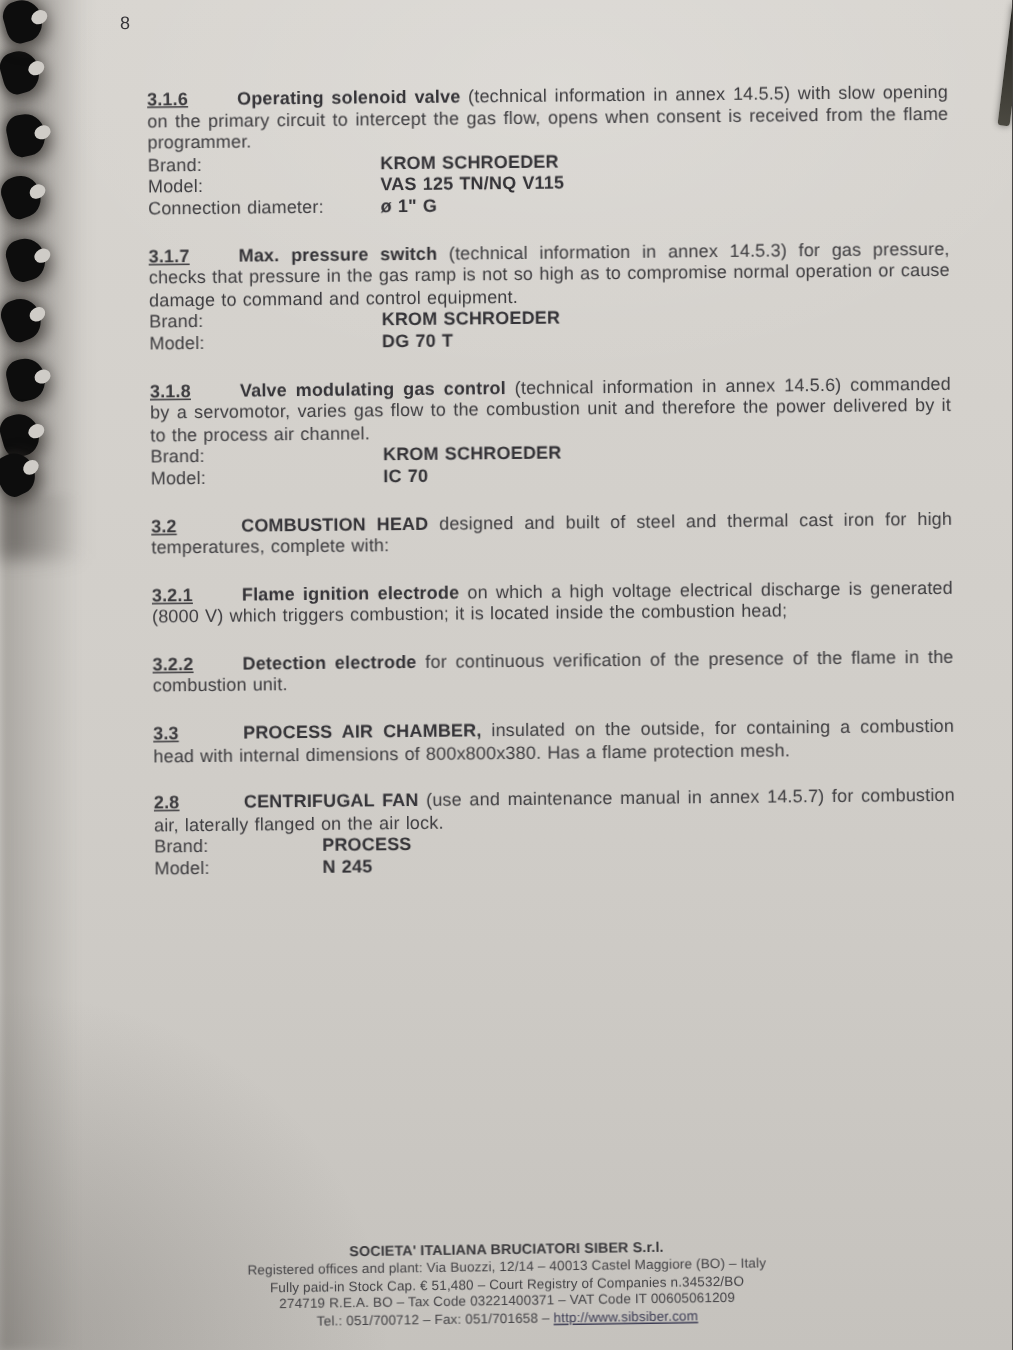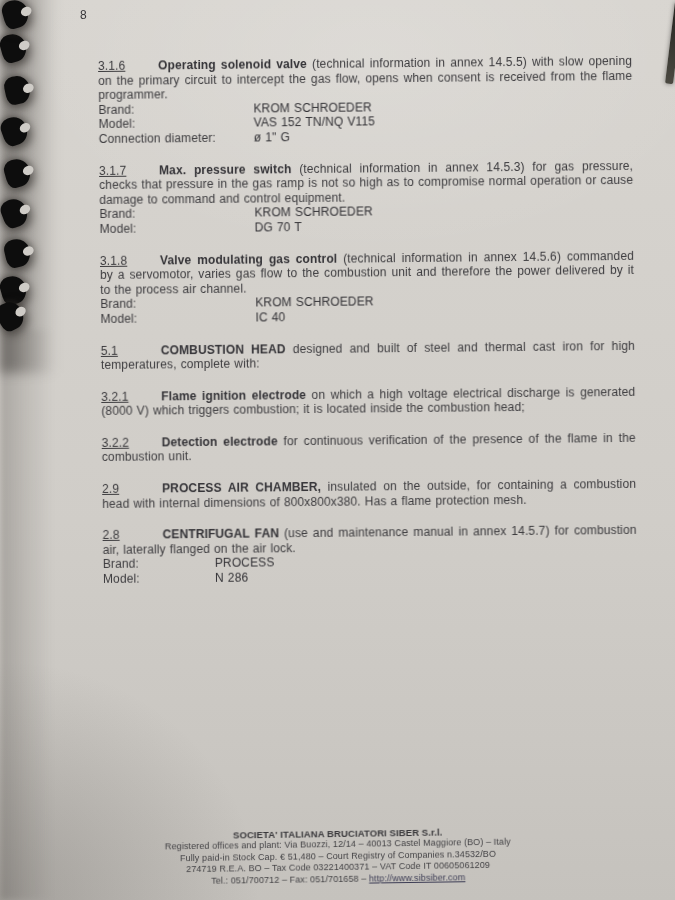--- a/index.html
+++ b/index.html
@@ -60,28 +60,28 @@
   }
   .content{
     position:absolute;left:98px;top:59px;width:534px;
     transform:rotate(-0.55deg);transform-origin:0 0;
     font-size:12px;line-height:14.6px;color:#3c3b3e;
     text-align:justify;letter-spacing:0.12px;word-spacing:0.6px;
     filter:blur(0.24px);
   }
   .section{margin:0 0 17px 0;}
   .para{margin:0;}
-  .numwrap{display:inline-block;width:60px;font-weight:normal;}
+  .numwrap{display:inline-block;width:60px;font-weight:bold;}
   .num{text-decoration:underline;}
   .title{font-weight:bold;color:#343337;}
   .specs{margin-top:0;}
   .spec-row{display:flex;text-align:left;}
   .spec-label{flex:0 0 auto;width:155px;}
   .specs.narrow .spec-label{width:112px;}
-  .spec-value{font-weight:normal;color:#343337;text-align:center;}
+  .spec-value{font-weight:bold;color:#343337;text-align:center;}
   .footer{
     position:absolute;left:68px;top:828px;width:540px;
     transform:rotate(-0.8deg);
     text-align:center;font-size:9px;line-height:11.4px;color:#434245;
     letter-spacing:0.1px;filter:blur(0.22px);
   }
   .f-company{font-weight:bold;font-size:9.5px;color:#39383b;}
   .f-link{text-decoration:underline;color:#3c3c54;}
 </style>
 </head>
@@ -97,21 +97,21 @@
 
     <div class="section">
       <p class="para"><span class="numwrap"><span class="num">3.1.6</span></span><span class="title">Operating solenoid valve</span><span> (technical information in annex 14.5.5) with slow opening on the primary circuit to intercept the gas flow, opens when consent is received from the flame programmer.</span></p>
       <div class="specs">
         <div class="spec-row">
             <span class="spec-label">Brand:</span>
             <span class="spec-value">KROM SCHROEDER</span>
           </div>
         <div class="spec-row">
             <span class="spec-label">Model:</span>
-            <span class="spec-value">VAS 152 TN/NQ V115</span>
+            <span class="spec-value">VAS 125 TN/NQ V115</span>
           </div>
         <div class="spec-row">
             <span class="spec-label">Connection diameter:</span>
             <span class="spec-value">ø 1" G</span>
           </div>
       </div>
     </div>
 
     <div class="section">
       <p class="para"><span class="numwrap"><span class="num">3.1.7</span></span><span class="title">Max. pressure switch</span><span> (technical information in annex 14.5.3) for gas pressure, checks that pressure in the gas ramp is not so high as to compromise normal operation or cause damage to command and control equipment.</span></p>
@@ -129,51 +129,51 @@
 
     <div class="section">
       <p class="para"><span class="numwrap"><span class="num">3.1.8</span></span><span class="title">Valve modulating gas control</span><span> (technical information in annex 14.5.6) commanded by a servomotor, varies gas flow to the combustion unit and therefore the power delivered by it to the process air channel.</span></p>
       <div class="specs">
         <div class="spec-row">
             <span class="spec-label">Brand:</span>
             <span class="spec-value">KROM SCHROEDER</span>
           </div>
         <div class="spec-row">
             <span class="spec-label">Model:</span>
-            <span class="spec-value">IC 40</span>
-          </div>
-      </div>
-    </div>
-
-    <div class="section">
-      <p class="para"><span class="numwrap"><span class="num">5.1</span></span><span class="title">COMBUSTION HEAD</span><span> designed and built of steel and thermal cast iron for high temperatures, complete with:</span></p>
+            <span class="spec-value">IC 70</span>
+          </div>
+      </div>
+    </div>
+
+    <div class="section">
+      <p class="para"><span class="numwrap"><span class="num">3.2</span></span><span class="title">COMBUSTION HEAD</span><span> designed and built of steel and thermal cast iron for high temperatures, complete with:</span></p>
     </div>
 
     <div class="section">
       <p class="para"><span class="numwrap"><span class="num">3.2.1</span></span><span class="title">Flame ignition electrode</span><span> on which a high voltage electrical discharge is generated (8000 V) which triggers combustion; it is located inside the combustion head;</span></p>
     </div>
 
     <div class="section">
       <p class="para"><span class="numwrap"><span class="num">3.2.2</span></span><span class="title">Detection electrode</span><span> for continuous verification of the presence of the flame in the combustion unit.</span></p>
     </div>
 
     <div class="section">
-      <p class="para"><span class="numwrap"><span class="num">2.9</span></span><span class="title">PROCESS AIR CHAMBER,</span><span> insulated on the outside, for containing a combustion head with internal dimensions of 800x800x380. Has a flame protection mesh.</span></p>
+      <p class="para"><span class="numwrap"><span class="num">3.3</span></span><span class="title">PROCESS AIR CHAMBER,</span><span> insulated on the outside, for containing a combustion head with internal dimensions of 800x800x380. Has a flame protection mesh.</span></p>
     </div>
 
     <div class="section">
       <p class="para"><span class="numwrap"><span class="num">2.8</span></span><span class="title">CENTRIFUGAL FAN</span><span> (use and maintenance manual in annex 14.5.7) for combustion air, laterally flanged on the air lock.</span></p>
       <div class="specs narrow">
         <div class="spec-row">
             <span class="spec-label">Brand:</span>
             <span class="spec-value">PROCESS</span>
           </div>
         <div class="spec-row">
             <span class="spec-label">Model:</span>
-            <span class="spec-value">N 286</span>
+            <span class="spec-value">N 245</span>
           </div>
       </div>
     </div>
 
   </div>
 
   <div class="footer">
     <div class="f-company">SOCIETA' ITALIANA BRUCIATORI SIBER S.r.l.</div>
     <div>Registered offices and plant: Via Buozzi, 12/14 – 40013 Castel Maggiore (BO) – Italy</div>
     <div>Fully paid-in Stock Cap. € 51,480 – Court Registry of Companies n.34532/BO</div>

